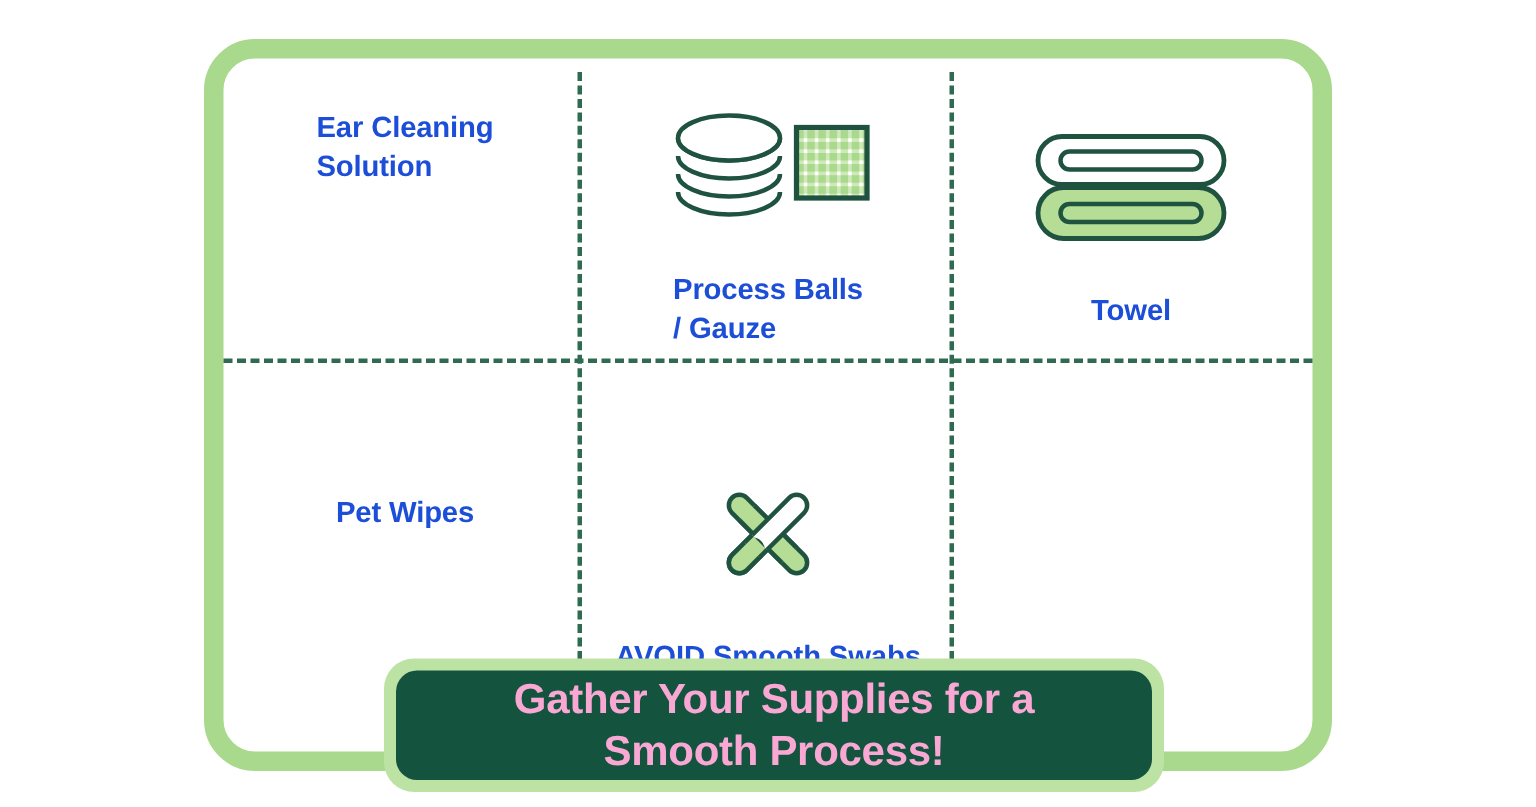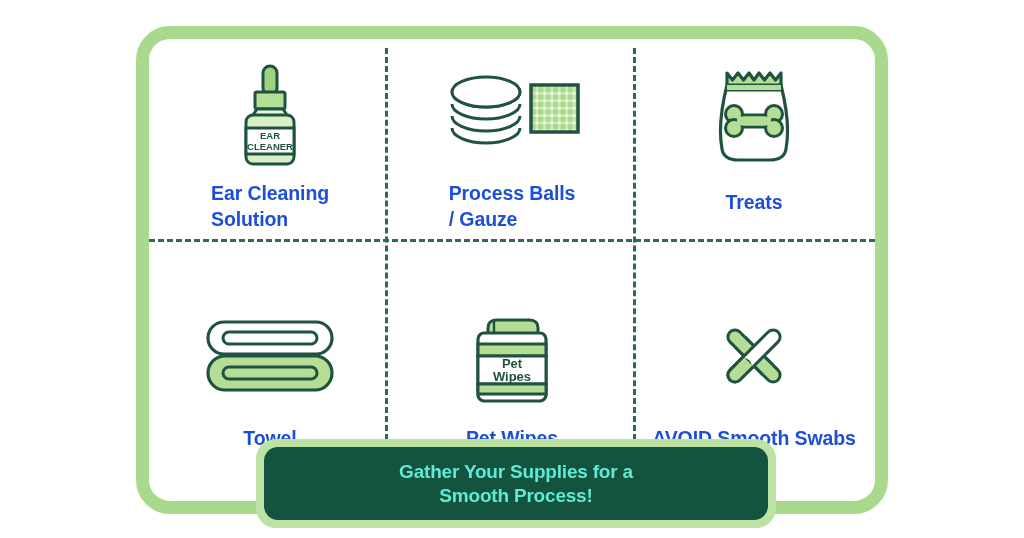--- a/index.html
+++ b/index.html
@@ -112,57 +112,41 @@
     width: 504px;
     height: 73px;
     background: #14543f;
     border-radius: 14px;
     display: flex;
     align-items: center;
     justify-content: center;
     box-sizing: border-box;
   }
   .banner-text {
-    color: #5eead4;
-    font-size: 19px;
+    color: #f9a8d4;
+    font-size: 28px;
     font-weight: bold;
     line-height: 1.24;
     text-align: center;
     white-space: pre-line;
     letter-spacing: -0.2px;
   }
 
   svg { display: block; }
 </style>
 </head>
 <body>
 
 <div id="infographic">
 
   <div class="frame"></div>
 
   <div class="grid">
 
     <div class="cell">
-      <div class="cell-icon">
-        <svg width="92" height="106" viewBox="0 0 92 106">
-
-          <rect x="39" y="4" width="14" height="29" rx="7" fill="#9fd37d" stroke="#1f5340" stroke-width="3"></rect>
-
-          <rect x="31" y="30" width="30" height="17" rx="2" fill="#b6dd95" stroke="#1f5340" stroke-width="3"></rect>
-
-          <path d="M33 47 L27 56 L65 56 L59 47 Z" fill="#eaf6de" stroke="#1f5340" stroke-width="3" stroke-linejoin="round"></path>
-
-          <rect x="22" y="53" width="48" height="49" rx="7" fill="#d8efc4" stroke="#1f5340" stroke-width="3"></rect>
-
-          <rect x="22" y="66" width="48" height="26" fill="#ffffff" stroke="#1f5340" stroke-width="3"></rect>
-          <text x="46" y="76.5" text-anchor="middle" font-family="'Liberation Sans', sans-serif" font-size="9.5" font-weight="bold" fill="#1f5340">EAR</text>
-          <text x="46" y="88" text-anchor="middle" font-family="'Liberation Sans', sans-serif" font-size="9.5" font-weight="bold" fill="#1f5340">CLEANER</text>
-        </svg>
-      </div>
       <div class="cell-label">Ear Cleaning
 Solution</div>
     </div>
 
     <div class="cell">
       <div class="cell-icon">
         <svg width="140" height="100" viewBox="0 0 140 100">
           <defs>
             <pattern id="gauzeGrid" width="7.4" height="7.4" patternUnits="userSpaceOnUse">
               <rect width="7.4" height="7.4" fill="#ffffff"></rect>
@@ -178,78 +162,36 @@
           <path d="M10 27 a34 15 0 0 0 68 0" fill="#ffffff" stroke="#1f5340" stroke-width="3"></path>
           <ellipse cx="44" cy="27" rx="34" ry="15" fill="#ffffff" stroke="#1f5340" stroke-width="3"></ellipse>
 
           <rect x="89" y="20" width="47" height="47" fill="url(#gauzeGrid)" stroke="#1f5340" stroke-width="3.5"></rect>
         </svg>
       </div>
       <div class="cell-label">Process Balls
 / Gauze</div>
     </div>
 
-    <div class="cell single-line">
-      <div class="cell-icon">
-        <svg width="92" height="104" viewBox="0 0 92 104">
-
-          <path d="M19 22 C13 46 11 70 14 86 C15 93 21 97 30 97
-                   L62 97 C71 97 77 93 78 86 C81 70 79 46 73 22 Z" fill="#ffffff" stroke="#1f5340" stroke-width="3.2" stroke-linejoin="round"></path>
-
-          <path d="M19 22 L19 10 L24.5 17 L30 10 L35.5 17 L41 10 L46 17
-                   L51 10 L56.5 17 L62 10 L67.5 17 L73 10 L73 22 Z" fill="#b6dd95" stroke="#1f5340" stroke-width="3.2" stroke-linejoin="round"></path>
-
-          <line x1="19" y1="27" x2="73" y2="27" stroke="#1f5340" stroke-width="3.2"></line>
-          <rect x="19" y="22" width="54" height="5" fill="#b6dd95"></rect>
-
-          <g transform="translate(46,58)">
-            <rect x="-20" y="-6" width="40" height="12" fill="#b6dd95" stroke="#1f5340" stroke-width="3" stroke-linejoin="round"></rect>
-            <circle cx="-20" cy="-7" r="8.5" fill="#b6dd95" stroke="#1f5340" stroke-width="3"></circle>
-            <circle cx="-20" cy="7" r="8.5" fill="#b6dd95" stroke="#1f5340" stroke-width="3"></circle>
-            <circle cx="20" cy="-7" r="8.5" fill="#b6dd95" stroke="#1f5340" stroke-width="3"></circle>
-            <circle cx="20" cy="7" r="8.5" fill="#b6dd95" stroke="#1f5340" stroke-width="3"></circle>
-            <rect x="-17" y="-4.5" width="34" height="9" fill="#b6dd95"></rect>
-          </g>
-        </svg>
-      </div>
-      <div class="cell-label">Treats</div>
-    </div>
 
     <div class="cell row2">
       <div class="cell-icon">
         <svg width="132" height="80" viewBox="0 0 132 80">
 
           <rect x="4" y="6" width="124" height="32" rx="16" fill="#ffffff" stroke="#1f5340" stroke-width="3.2"></rect>
           <rect x="19" y="16" width="94" height="12" rx="6" fill="none" stroke="#1f5340" stroke-width="3"></rect>
 
           <rect x="4" y="40" width="124" height="34" rx="17" fill="#b6dd95" stroke="#1f5340" stroke-width="3.2"></rect>
           <rect x="19" y="51" width="94" height="12" rx="6" fill="none" stroke="#1f5340" stroke-width="3"></rect>
         </svg>
       </div>
       <div class="cell-label">Towel</div>
     </div>
 
     <div class="cell row2">
-      <div class="cell-icon">
-        <svg width="96" height="100" viewBox="0 0 96 100">
-
-          <path d="M24 22 C24 17 27 14 32 14 L66 14 C71 14 74 17 74 22 L74 30 L24 30 Z" fill="#b6dd95" stroke="#1f5340" stroke-width="3" stroke-linejoin="round"></path>
-          <path d="M30 14 L30 30" stroke="#1f5340" stroke-width="2.4"></path>
-
-          <rect x="14" y="27" width="68" height="68" rx="6" fill="#ffffff" stroke="#1f5340" stroke-width="3.2"></rect>
-
-          <rect x="14" y="38" width="68" height="12" fill="#b6dd95" stroke="#1f5340" stroke-width="3"></rect>
-
-          <rect x="14" y="50" width="68" height="28" fill="#ffffff" stroke="#1f5340" stroke-width="3"></rect>
-
-          <rect x="14" y="78" width="68" height="10" fill="#b6dd95" stroke="#1f5340" stroke-width="3"></rect>
-          <text x="48" y="62" text-anchor="middle" font-family="'Liberation Sans', sans-serif" font-size="13" font-weight="bold" fill="#1f5340">Pet</text>
-          <text x="48" y="75" text-anchor="middle" font-family="'Liberation Sans', sans-serif" font-size="13" font-weight="bold" fill="#1f5340">Wipes</text>
-        </svg>
-      </div>
       <div class="cell-label">Pet Wipes</div>
     </div>
 
     <div class="cell row2">
       <div class="cell-icon">
         <svg width="100" height="96" viewBox="0 0 100 96">
 
           <g transform="rotate(45 50 48)">
             <rect x="16" y="41" width="68" height="14" rx="7" fill="#b6dd95" stroke="#1f5340" stroke-width="3"></rect>
             <rect x="30" y="41" width="40" height="14" fill="#b6dd95" stroke="none"></rect>

